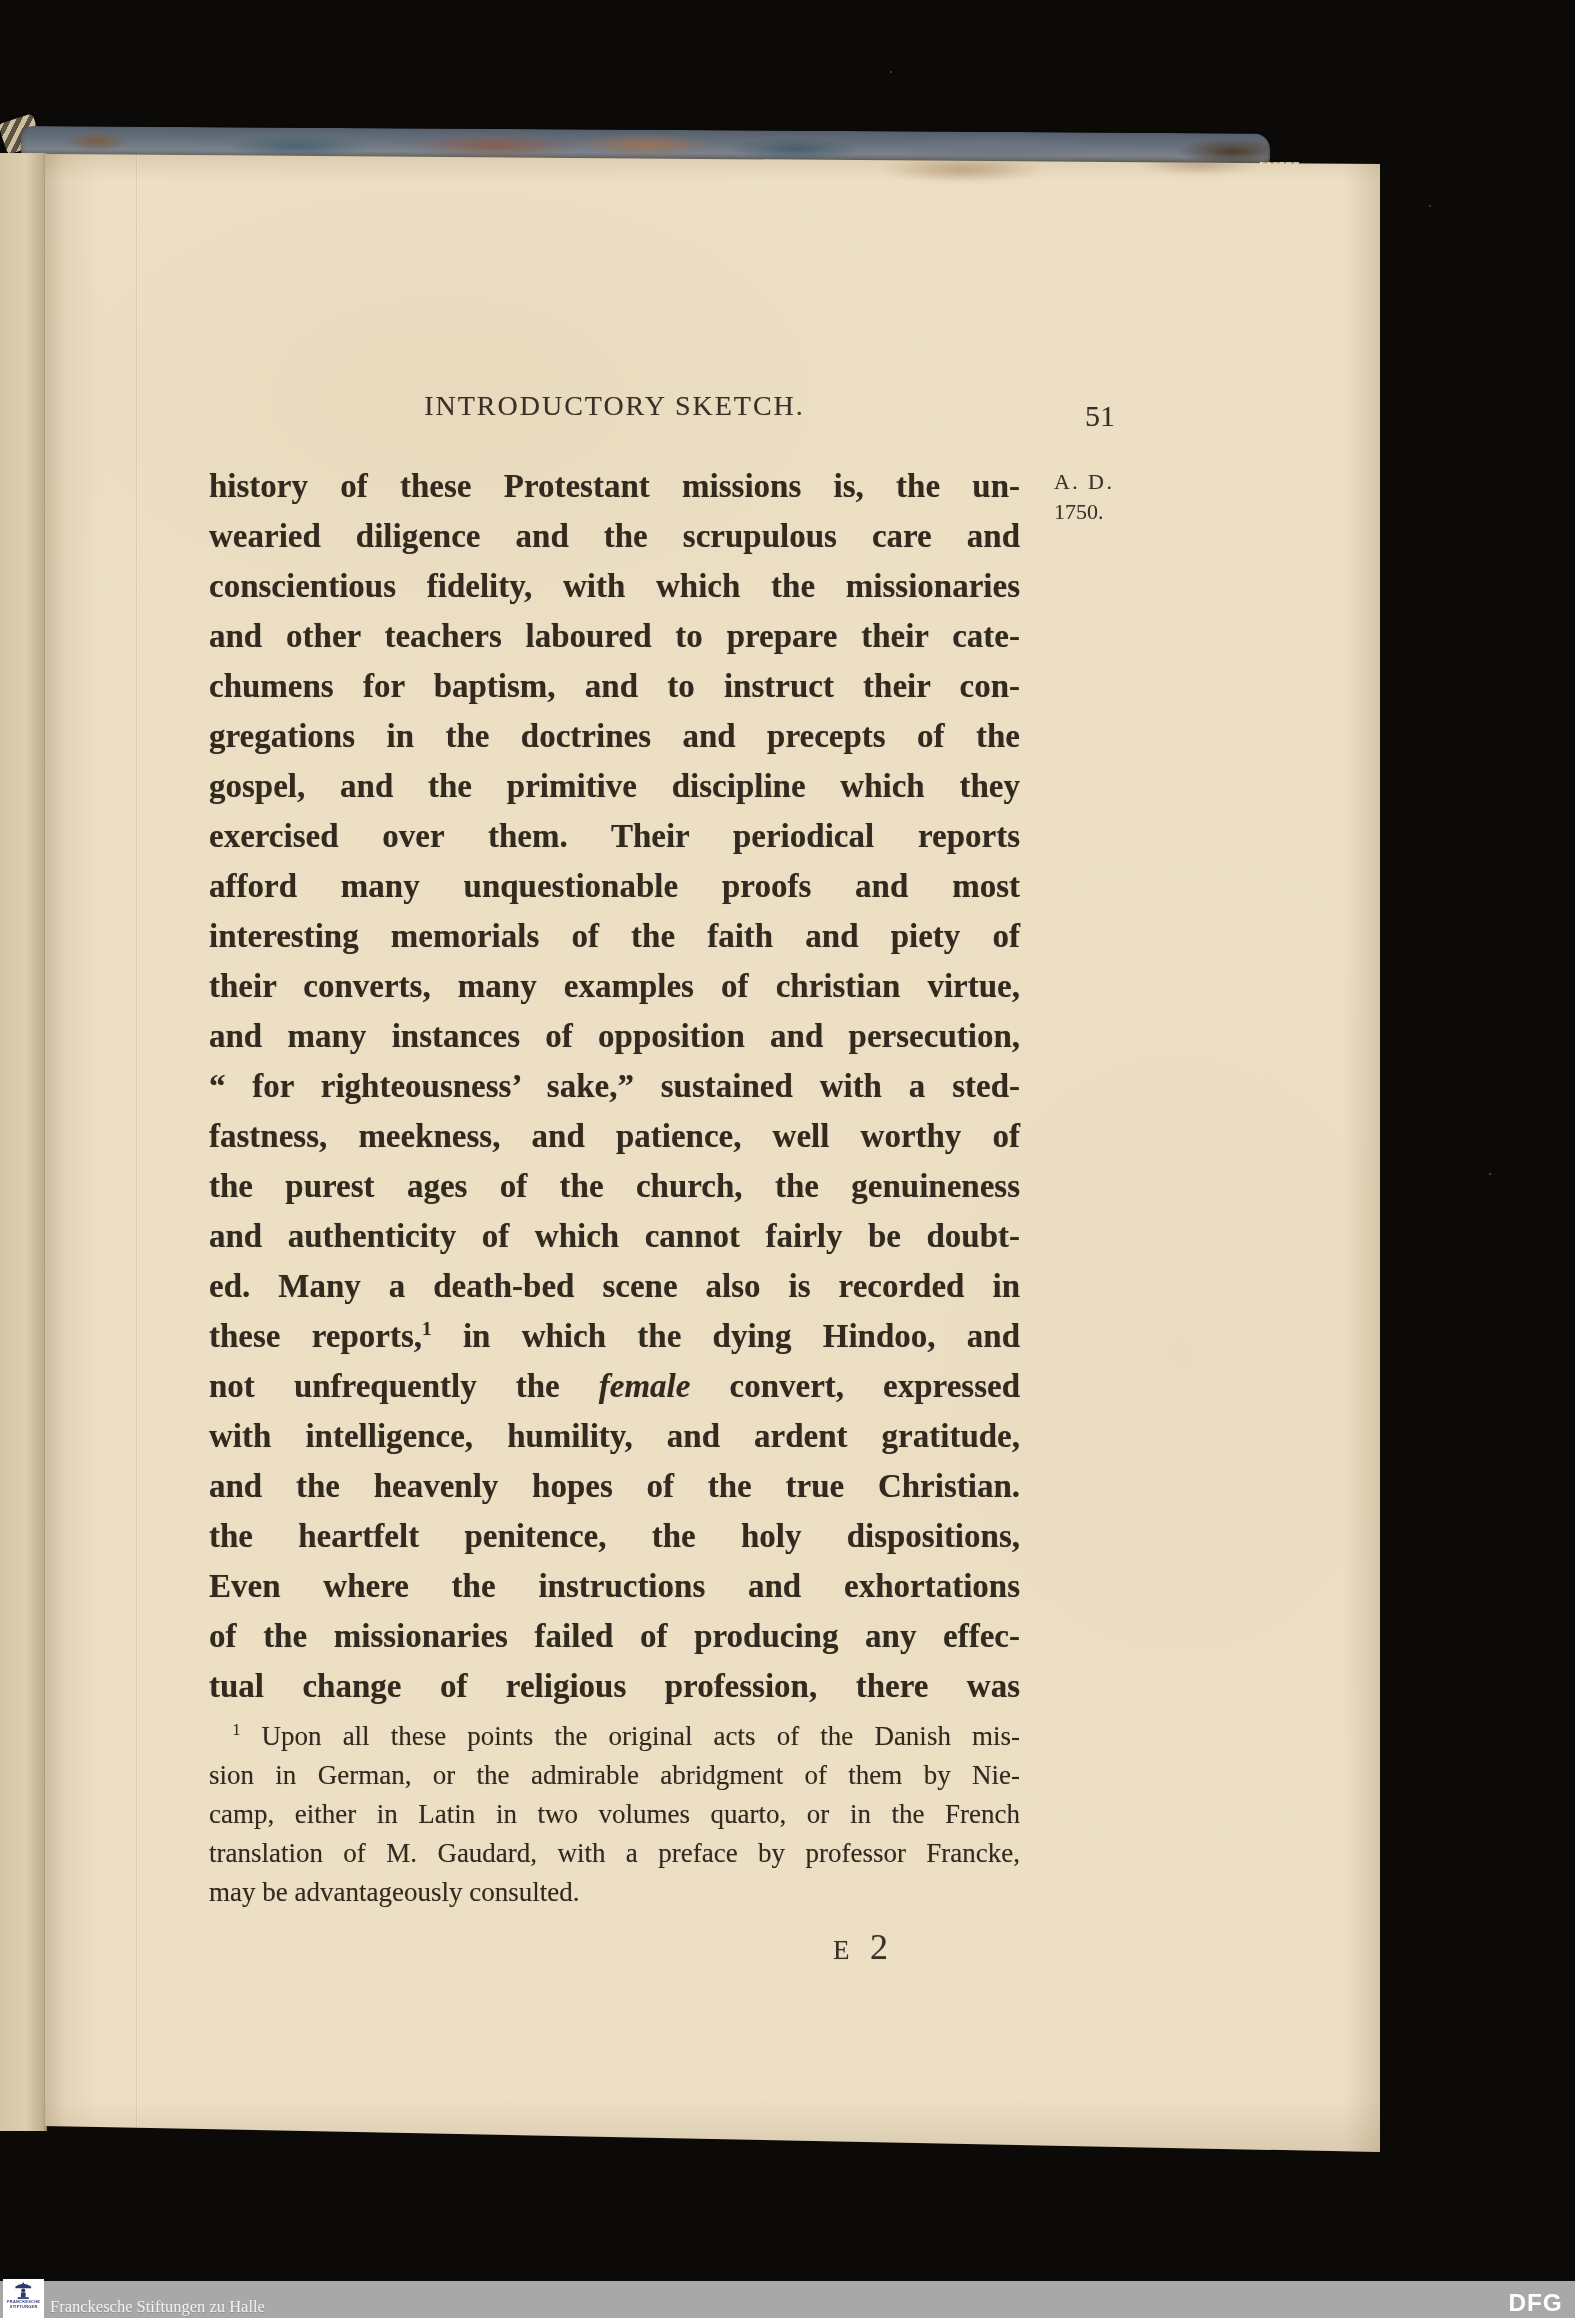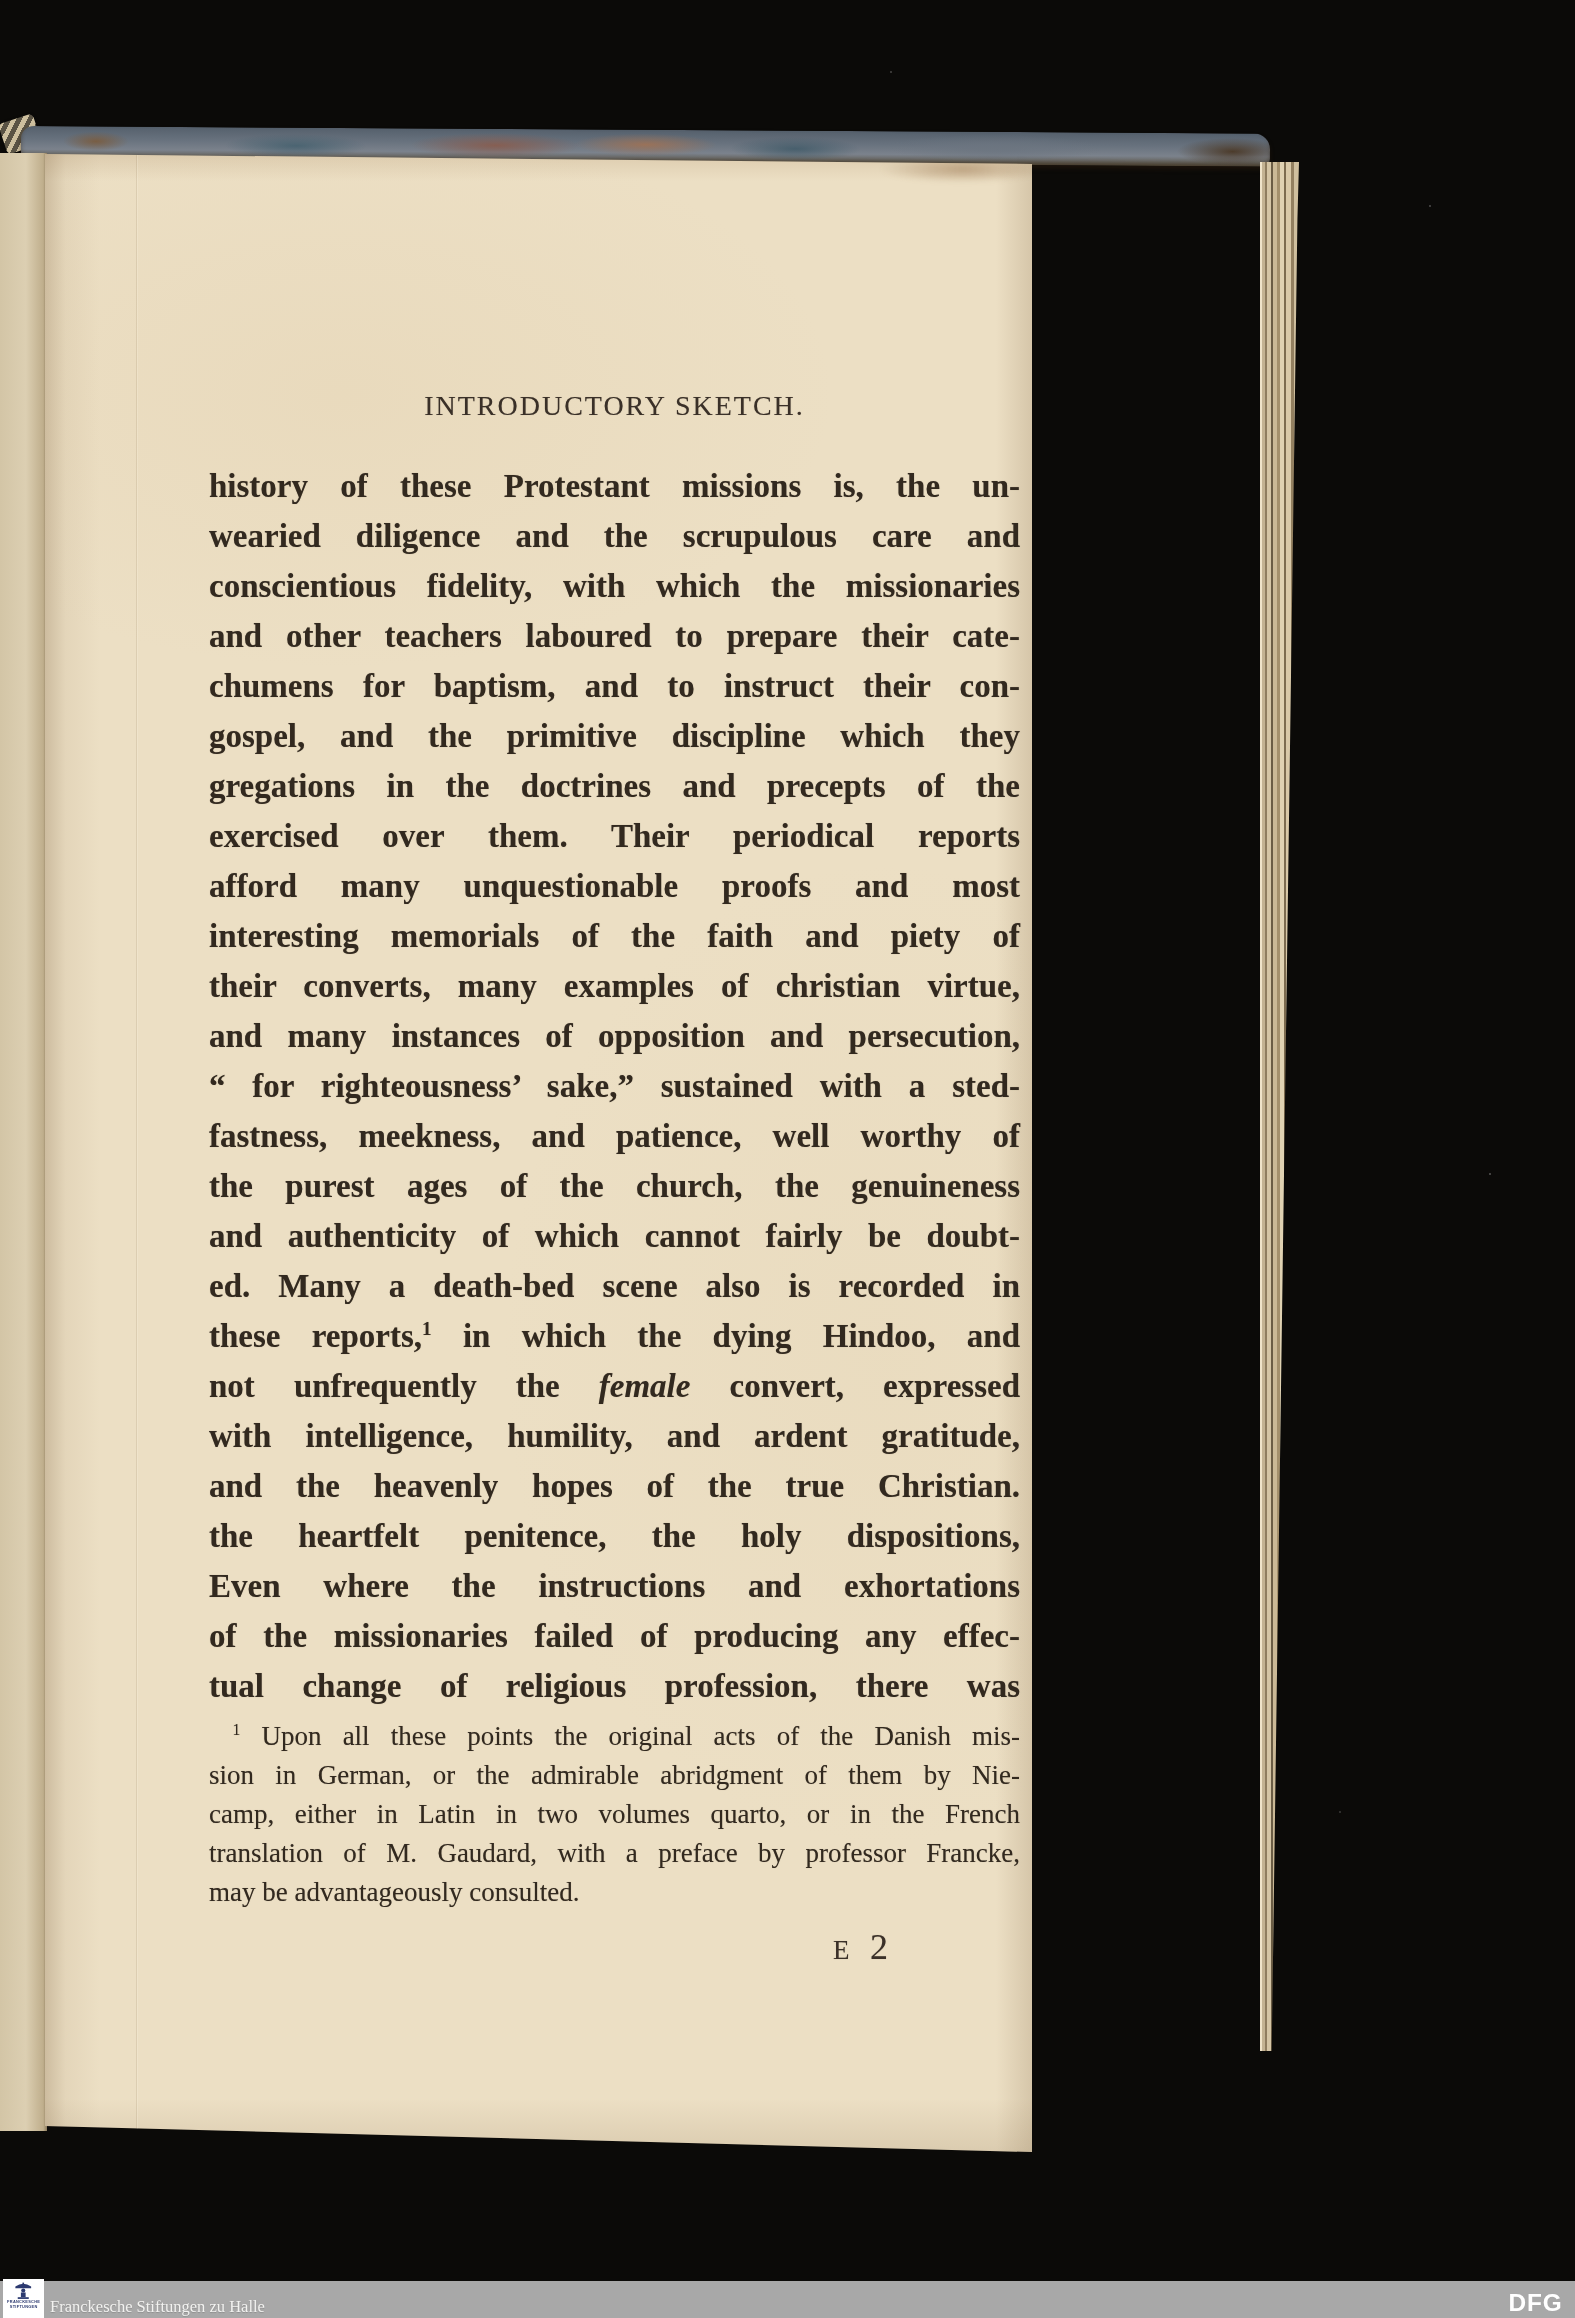--- a/index.html
+++ b/index.html
@@ -47,31 +47,32 @@
   .page-stack{
     position:absolute;left:1260px;top:162px;width:39px;height:1889px;
     clip-path:polygon(0 0,100% 0,96% 3%,30% 100%,0 100%);
     background:repeating-linear-gradient(90deg,
       #efe3c9 0 2.4px,#c4b393 2.4px 5.5px,#8f7d5f 5.5px 7px,#d5c5a5 7px 11px,
       #6b5d45 11px 12.6px,#cbb996 12.6px 17.3px,#a4906c 17.3px 19.7px,#e0d2b2 19.7px 24.4px,
       #7d6c50 24.4px 26px,#d9c9a8 26px 31.5px,#938060 31.5px 34px,#cfbf9e 34px 39px);
   }
   
   .page{
-    position:absolute;left:45px;top:154px;width:987px;height:2000px;
+    position:absolute;left:45px;top:154px;width:1303px;height:2000px;
     clip-path:polygon(0 0,100% .5%,100% 99.9%,0 98.6%);
     background:
       radial-gradient(709px 394px at 30% 12%, rgba(214,188,146,.14), rgba(214,188,146,0) 70%),
       radial-gradient(551px 709px at 85% 60%, rgba(216,196,158,.12), rgba(216,196,158,0) 70%),
       linear-gradient(90deg, rgba(124,97,62,.28) 0, rgba(124,97,62,.08) 20.5px, rgba(124,97,62,0) 55px),
       linear-gradient(270deg, rgba(124,97,62,.20) 0, rgba(124,97,62,0) 36px),
       linear-gradient(0deg, rgba(124,97,62,.16) 0, rgba(124,97,62,0) 55px),
       linear-gradient(180deg, rgba(150,116,74,.18) 0, rgba(150,116,74,0) 27px),
       #ecdfc4;
     color:#32291f;
+    padding-left:32px;
   }
   .crease{position:absolute;left:91px;top:0;width:2.4px;height:100%;
     background:linear-gradient(90deg,rgba(120,95,60,.0),rgba(120,95,60,.18),rgba(255,250,235,.25),rgba(120,95,60,0));}
   .stain-a{position:absolute;left:835px;top:1.6px;width:165px;height:27px;border-radius:50%;
     background:radial-gradient(closest-side,rgba(122,77,35,.38),rgba(122,77,35,0));filter:blur(2.4px);}
   .stain-b{position:absolute;left:1095px;top:0px;width:118px;height:20.5px;border-radius:50%;
     background:radial-gradient(closest-side,rgba(96,60,28,.30),rgba(96,60,28,0));filter:blur(2.4px);}
   .running-head{
     position:absolute;left:164px;top:236px;width:811px;
     text-align:center;font-size:28px;letter-spacing:2px;color:#3a3028;
@@ -157,22 +158,22 @@
     <div class="ad">A. D.</div>
     <div>1750.</div>
   </div>
 
   <div class="body-text" id="body-text">
       <div class="body-line"><span>history of these Protestant missions is, the un-</span></div>
       <div class="body-line"><span>wearied diligence and the scrupulous care and</span></div>
       <div class="body-line"><span>conscientious fidelity, with which the missionaries</span></div>
       <div class="body-line"><span>and other teachers laboured to prepare their cate-</span></div>
       <div class="body-line"><span>chumens for baptism, and to instruct their con-</span></div>
+      <div class="body-line"><span>gregations in the doctrines and precepts of the</span></div>
       <div class="body-line"><span>gospel, and the primitive discipline which they</span></div>
-      <div class="body-line"><span>gregations in the doctrines and precepts of the</span></div>
       <div class="body-line"><span>exercised over them.  Their periodical reports</span></div>
       <div class="body-line"><span>afford many unquestionable proofs and most</span></div>
       <div class="body-line"><span>interesting memorials of the faith and piety of</span></div>
       <div class="body-line"><span>their converts, many examples of christian virtue,</span></div>
       <div class="body-line"><span>and many instances of opposition and persecution,</span></div>
       <div class="body-line"><span>“ for righteousness’ sake,” sustained with a sted-</span></div>
       <div class="body-line"><span>fastness, meekness, and patience, well worthy of</span></div>
       <div class="body-line"><span>the purest ages of the church, the genuineness</span></div>
       <div class="body-line"><span>and authenticity of which cannot fairly be doubt-</span></div>
       <div class="body-line"><span>ed.  Many a death-bed scene also is recorded in</span></div>

